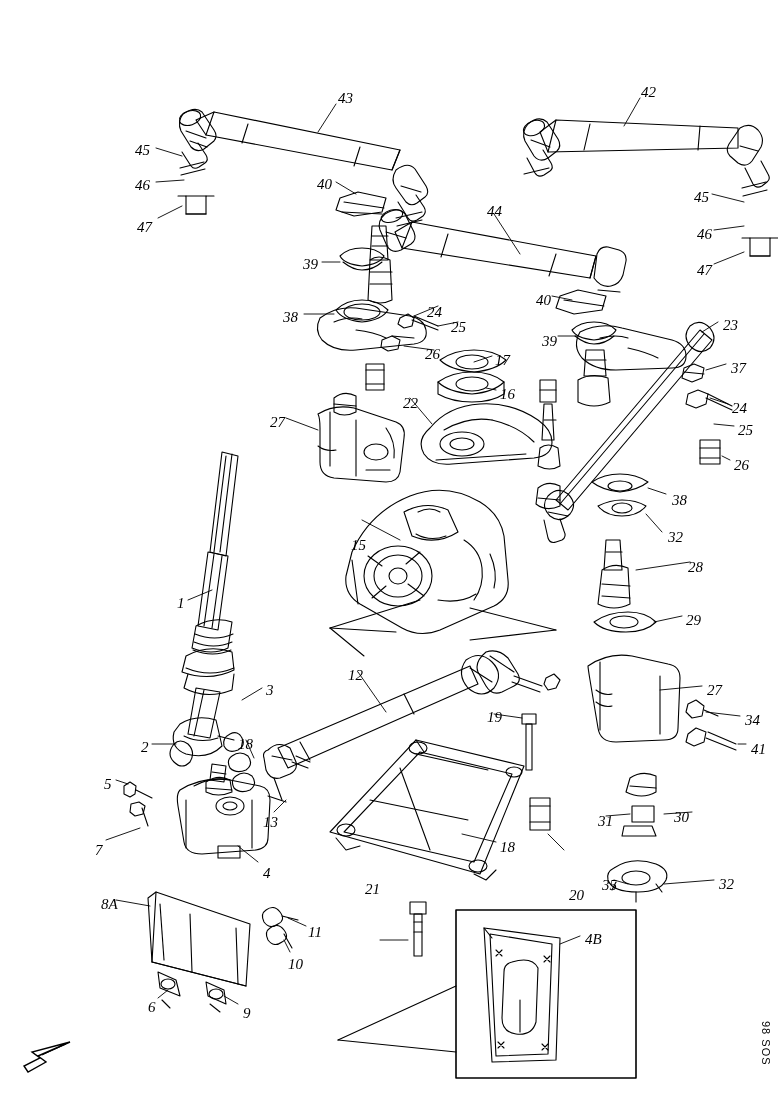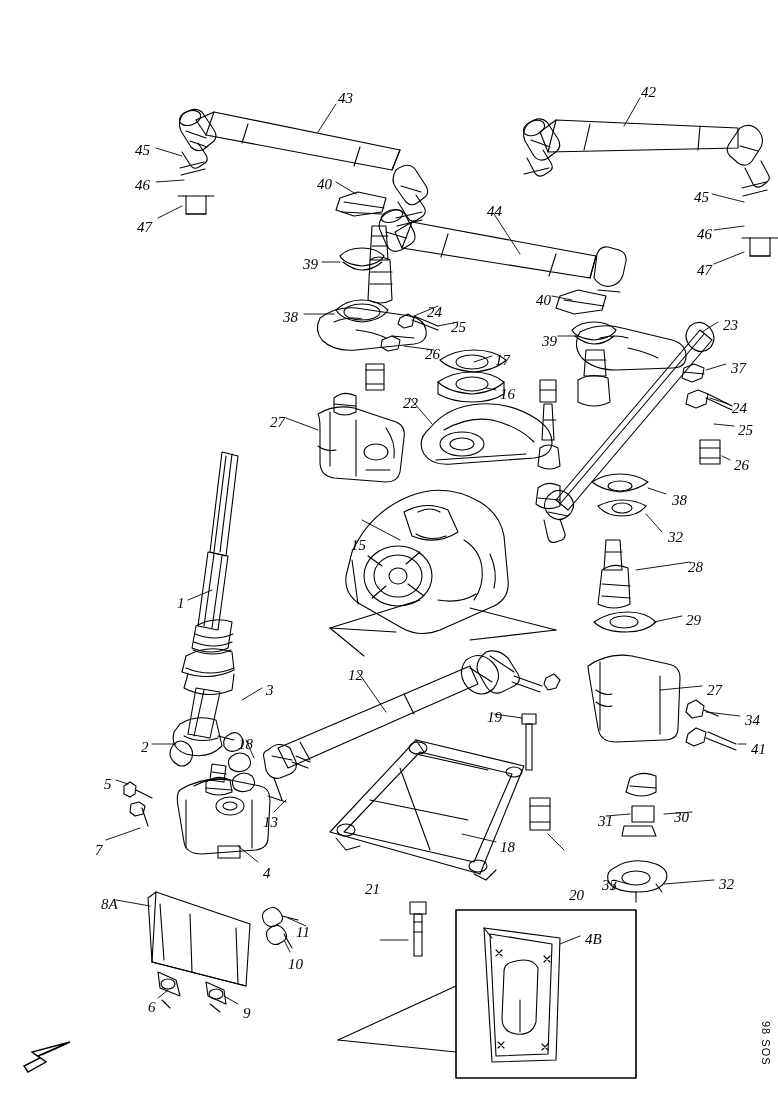--- a/index.html
+++ b/index.html
@@ -515,20 +515,20 @@
   <div class="callout" style="left:263px;top:815px">13</div>
   <div class="callout" style="left:598px;top:814px">31</div>
   <div class="callout" style="left:674px;top:810px">30</div>
   <div class="callout" style="left:95px;top:843px">7</div>
   <div class="callout" style="left:500px;top:840px">18</div>
   <div class="callout" style="left:569px;top:888px">20</div>
   <div class="callout" style="left:263px;top:866px">4</div>
   <div class="callout" style="left:602px;top:878px">35</div>
   <div class="callout" style="left:719px;top:877px">32</div>
   <div class="callout" style="left:101px;top:897px">8A</div>
-  <div class="callout" style="left:296px;top:925px">11</div>
+  <div class="callout" style="left:308px;top:925px">11</div>
   <div class="callout" style="left:585px;top:932px">4B</div>
   <div class="callout" style="left:365px;top:882px">21</div>
   <div class="callout" style="left:288px;top:957px">10</div>
   <div class="callout" style="left:148px;top:1000px">6</div>
   <div class="callout" style="left:243px;top:1006px">9</div>
 
 </div>
 
 </body></html>

